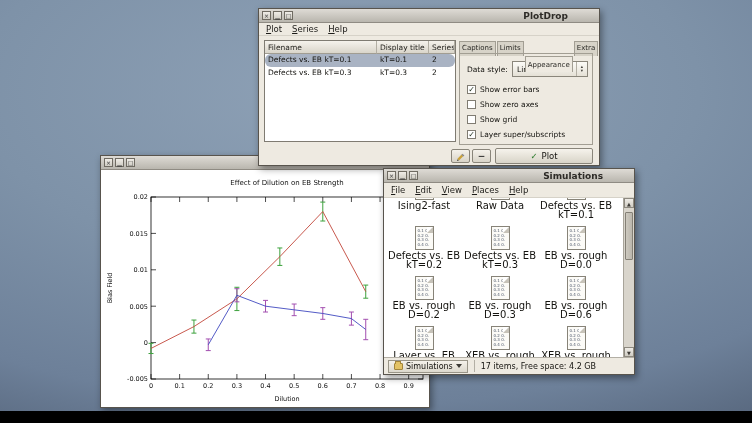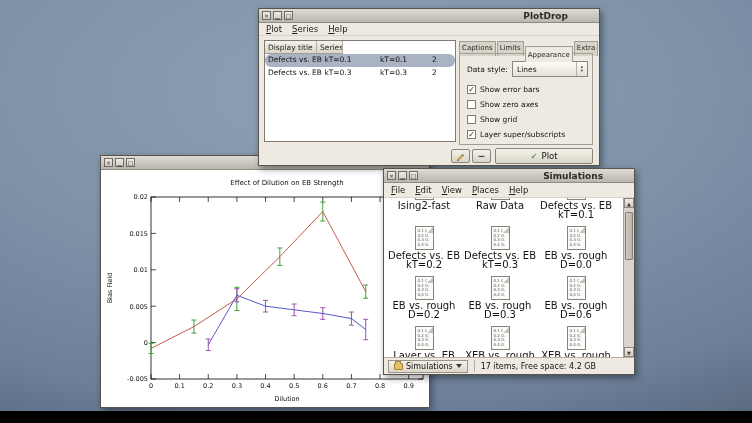--- a/index.html
+++ b/index.html
@@ -35,21 +35,21 @@
   .pd-row { display:flex; height:13px; }
   .pd-row.selected { background:#a9b3c3;border-radius:6px; }
   .pd-cell { font-size:7.5px; line-height:12px; padding:0 3px; color:#14130f;
     white-space:nowrap; overflow:hidden; }
   .pd-col0 { width:112px; } .pd-col1 { width:52px; } .pd-col2 { width:26px; }
 
   .pd-tabs { position:absolute; left:200px; top:29px; display:flex; height:16px; }
   .tab { font-size:7px; padding:2px 2px 1px; background:#d7d3c8; border:1px solid #a29e93;
     border-bottom:none; margin-right:1px; position:relative; top:3px; height:15px;
     color:#2a2925; white-space:nowrap; z-index:1; }
-  .tab.active { background:#eeeae1; top:8px; height:16px; padding-top:4px; z-index:3; }
+  .tab.active { background:#eeeae1; top:18px; height:16px; padding-top:4px; z-index:3; }
 
   .pd-frame { position:absolute; left:200px; top:44px; width:134px; height:92px;
     border:1px solid #a29e93; z-index:2; }
   .ds-label { position:absolute; left:7px; top:11px; font-size:7.5px; color:#14130f; }
   .combo { position:absolute; left:52px; top:7px; width:76px; height:16px;
     border:1px solid #8a867b; background:linear-gradient(#fcfbf7,#e5e1d6);
     display:flex; align-items:center; }
   .combo-value { flex:1; font-size:7.5px; padding-left:4px; color:#14130f; }
   .combo-arrows { width:11px; align-self:stretch; border-left:1px solid #b4b0a5;
     display:flex; flex-direction:column; align-items:center; justify-content:center;
@@ -236,20 +236,21 @@
       <span class="title">PlotDrop</span>
     </div>
     <div class="menubar" id="plotdrop-menubar">
         <span class="menu-item"><u>P</u>lot</span>
         <span class="menu-item"><u>S</u>eries</span>
         <span class="menu-item"><u>H</u>elp</span>
       </div>
 
     <div class="pd-table">
       <div class="pd-header" id="pd-table-header">
+          <div class="pd-hcell pd-col0">Filename</div>
           <div class="pd-hcell pd-col1">Display title</div>
           <div class="pd-hcell pd-col2">Series</div>
         </div>
       <div id="pd-table-body">
           <div class="pd-row selected">
             <div class="pd-cell pd-col0">Defects vs. EB kT=0.1</div>
             <div class="pd-cell pd-col1">kT=0.1</div>
             <div class="pd-cell pd-col2">2</div>
           </div>
           <div class="pd-row">

